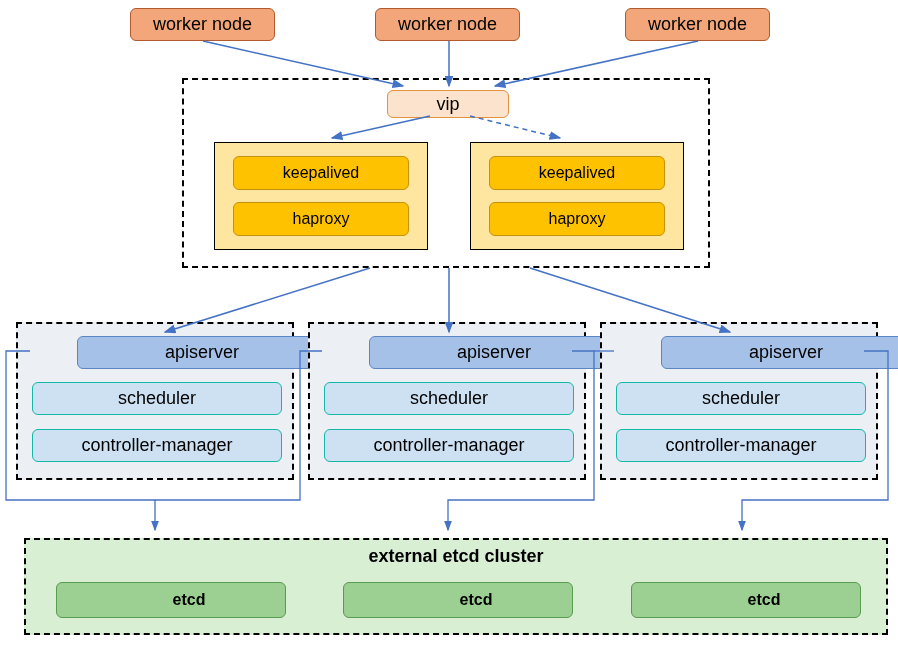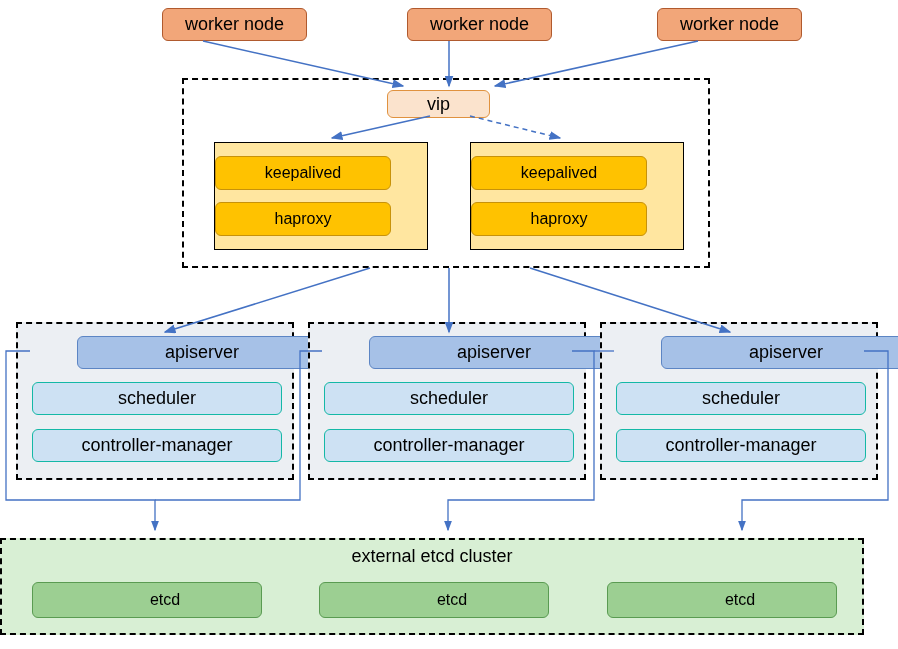--- a/index.html
+++ b/index.html
@@ -21,33 +21,33 @@
   .dashed-container {
     position: absolute;
     border: 2px dashed #000;
     border-radius: 0;
   }
   .worker {
     background: #f2a679;
     border: 1px solid #b05a2e;
     width: 145px;
     height: 33px;
-    margin-left: 32px;
   }
   .vip {
     background: #fbe3cd;
     border: 1px solid #e0923f;
-    width: 103px;
+    width: 122px;
     height: 28px;
   }
   .lb-box {
     background: #ffe6a0;
     border: 1.5px solid #000;
     width: 214px;
     height: 108px;
+    align-items: center;
   }
   .lb-inner {
     background: #ffc200;
     border: 1px solid #c7920a;
     width: 176px;
     height: 34px;
     border-radius: 6px;
     display: flex;
     align-items: center;
     justify-content: center;
@@ -133,21 +133,21 @@
   <div class="box scheduler" style="position:absolute; left:14px; top:58px;">scheduler</div>
   <div class="box scheduler" style="position:absolute; left:14px; top:105px;">controller-manager</div>
 </div>
 
 <div class="dashed-container cp-container" style="left:600px; top:322px;">
   <div class="box apiserver" style="position:absolute; left:14px; top:12px;">apiserver</div>
   <div class="box scheduler" style="position:absolute; left:14px; top:58px;">scheduler</div>
   <div class="box scheduler" style="position:absolute; left:14px; top:105px;">controller-manager</div>
 </div>
 
-<div class="dashed-container etcd-cluster" style="left:0; top:538px;">
+<div class="dashed-container etcd-cluster" style="left:24px; top:538px;font-weight:bold;">
   <div class="etcd-title">external etcd cluster</div>
   <div class="etcd-box" style="left:30px; top:42px;">etcd</div>
   <div class="etcd-box" style="left:317px; top:42px;">etcd</div>
   <div class="etcd-box" style="left:605px; top:42px;">etcd</div>
 </div>
 
 <svg class="arrows">
   <defs>
     <marker id="arrowhead" markerWidth="8" markerHeight="6" refX="7" refY="3" orient="auto">
       <polygon points="0 0, 8 3, 0 6" fill="#4472c4"></polygon>

